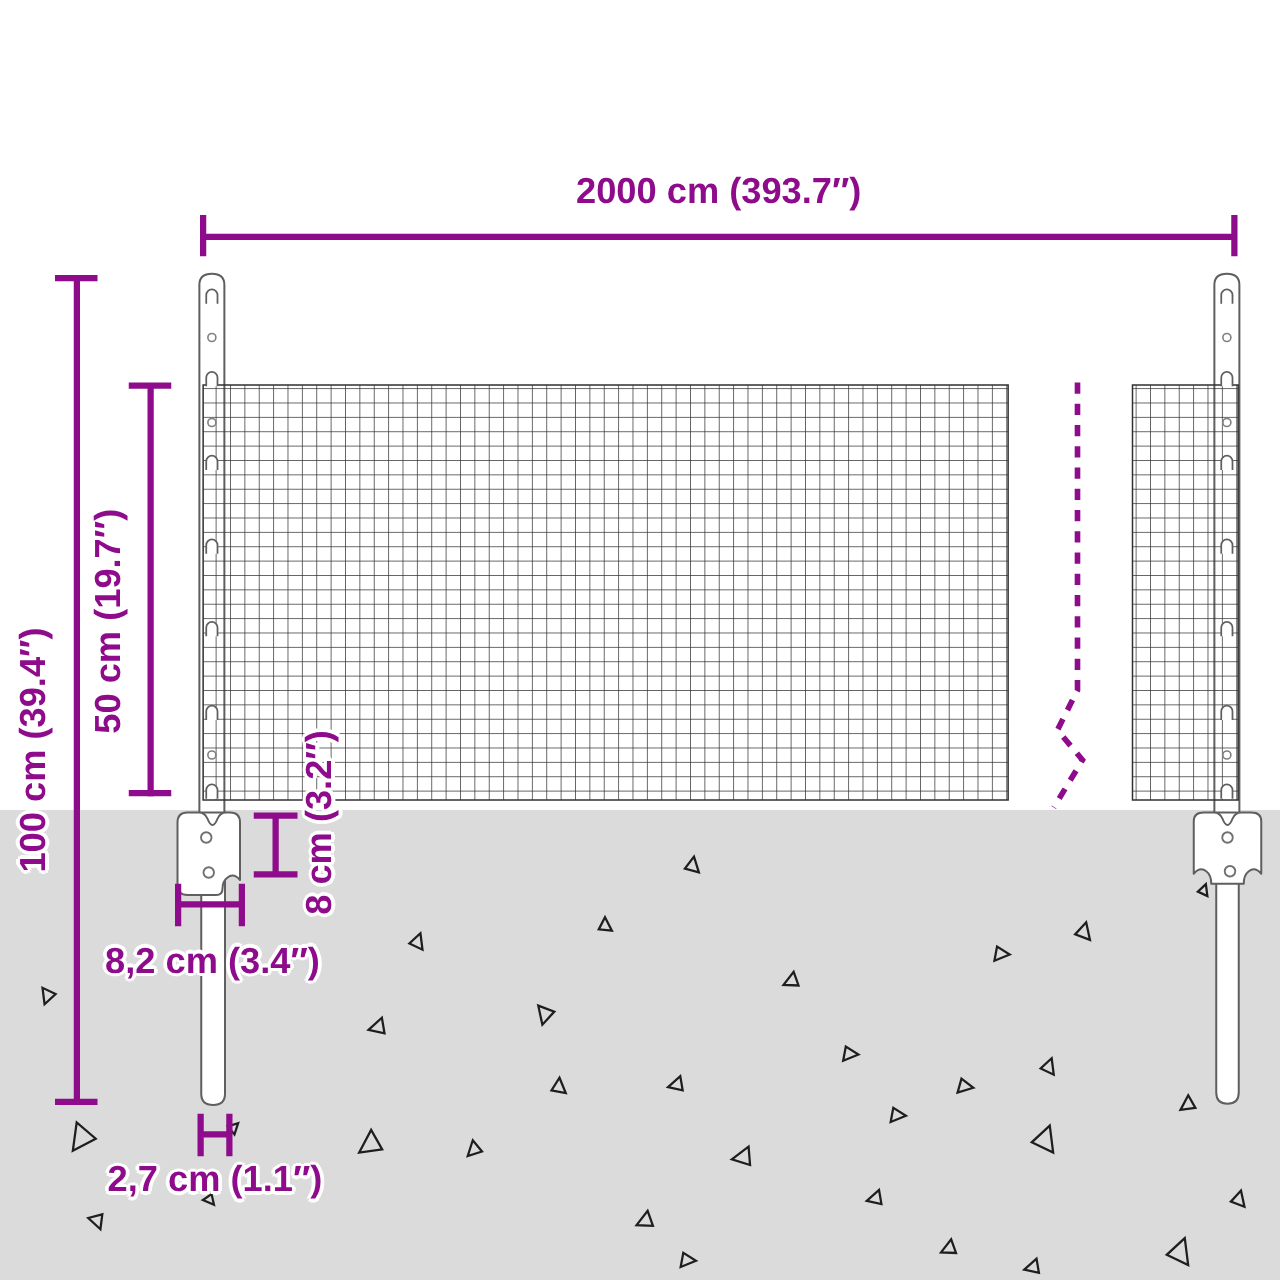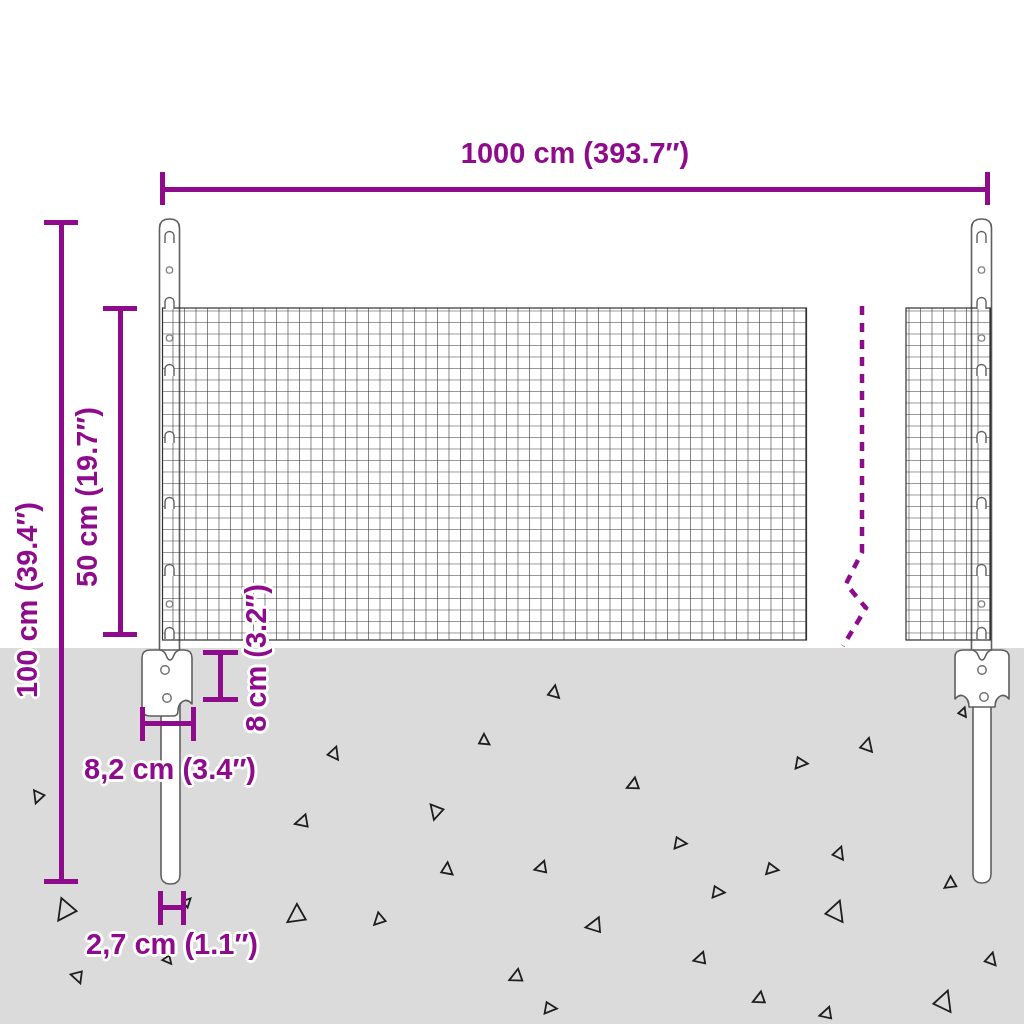--- a/index.html
+++ b/index.html
@@ -126,21 +126,21 @@
         <circle cx="982" cy="670" r="4.2" class="bracket-hole"></circle>
         <circle cx="984" cy="697" r="4.2" class="bracket-hole"></circle>
       </g>
 
     <polyline class="dashline" points="862,306 862,552 846,584 866,608 843,646"></polyline>
   </svg>
 
   <div class="dim" style="left:162px;top:187px;width:826px;height:5px"></div>
   <div class="dim" style="left:160px;top:172px;width:5px;height:33px"></div>
   <div class="dim" style="left:985px;top:172px;width:5px;height:33px"></div>
-  <div class="dlabel" style="left:363px;top:136px;width:424px">1000 cm (393.7″)</div>
+  <div class="dlabel" style="left:363px;top:136px;width:424px">2000 cm (393.7″)</div>
 
   <div class="dim" style="left:59px;top:222px;width:5px;height:662px"></div>
   <div class="dim" style="left:44px;top:220px;width:34px;height:5px"></div>
   <div class="dim" style="left:44px;top:879px;width:34px;height:5px"></div>
   <div class="dlabel rot" style="left:-173px;top:583px;width:400px;height:34px">100 cm (39.4″)</div>
 
   <div class="dim" style="left:118px;top:308px;width:5px;height:329px"></div>
   <div class="dim" style="left:103px;top:306px;width:34px;height:5px"></div>
   <div class="dim" style="left:103px;top:632px;width:34px;height:5px"></div>
   <div class="dlabel rot" style="left:-113px;top:480px;width:400px;height:34px">50 cm (19.7″)</div>

